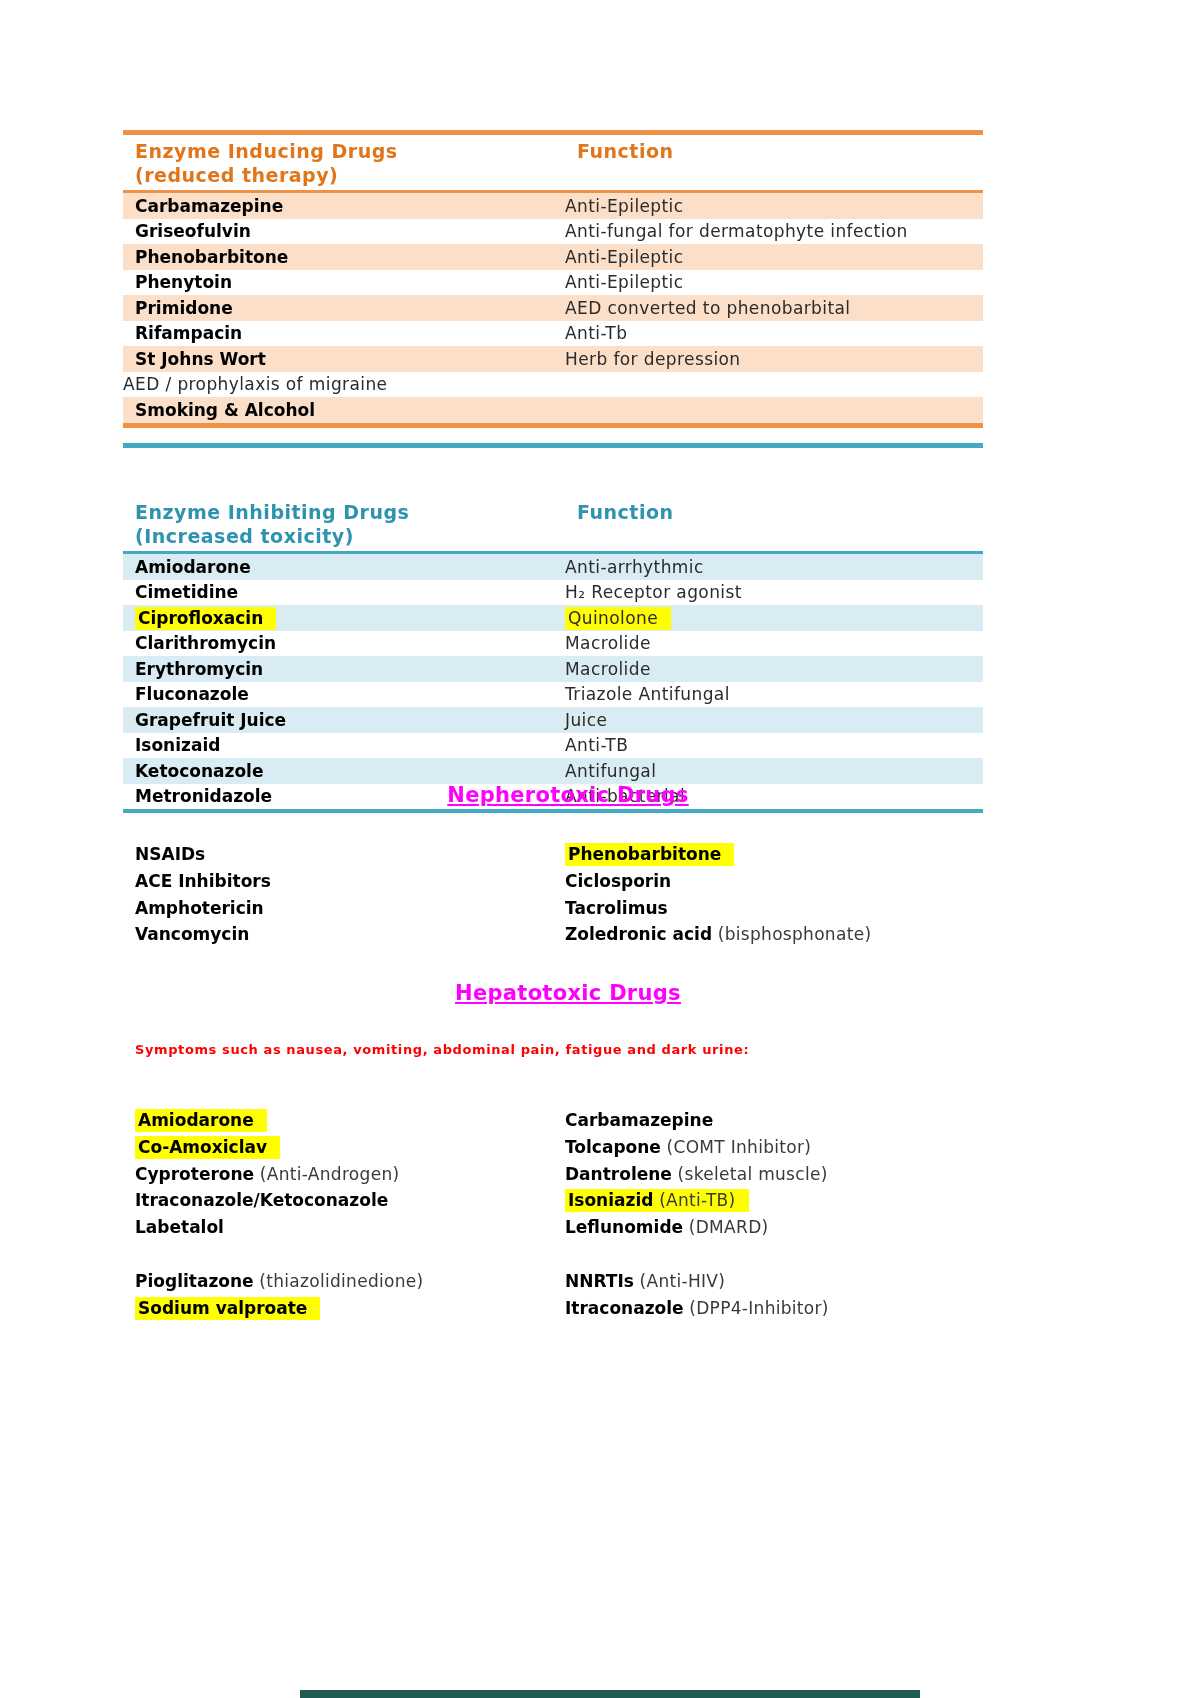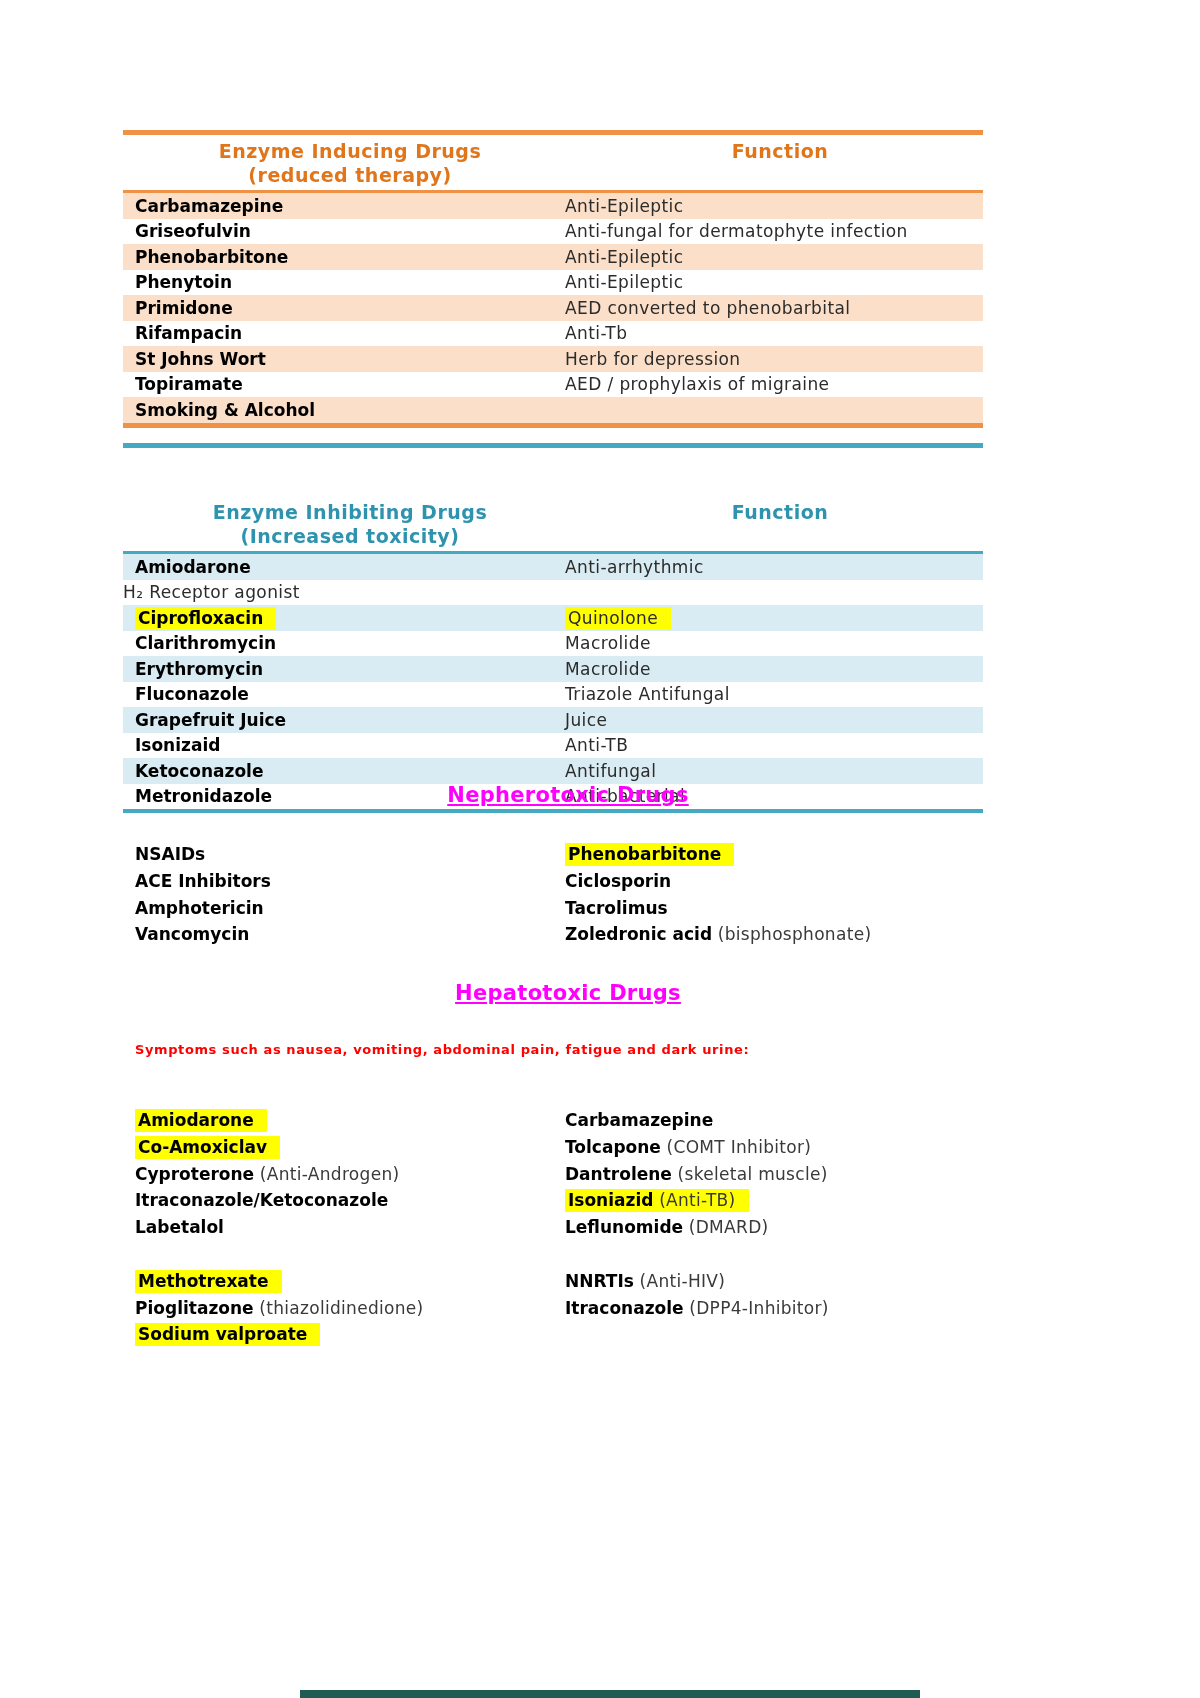--- a/index.html
+++ b/index.html
@@ -7,21 +7,21 @@
   .page {
     position:relative; width:1200px; height:1698px; background:#ffffff;
     font-family:"DejaVu Sans","Liberation Sans",sans-serif; color:#000;
     overflow:hidden; margin:0 auto;
   }
   
   .drug-table { position:absolute; left:123px; width:860px; }
   .t-head {
     display:grid; grid-template-columns:442px 1fr; padding:4px 0 3px 0;
   }
-  .t-head .hcell { padding-left:12px; font-weight:bold; font-size:19px; line-height:24px; letter-spacing:0.5px;text-align:center; }
+  .t-head .hcell { padding-left:12px; font-weight:bold; font-size:19px; line-height:24px; letter-spacing:0.5px; }
   .t-orange { border-top:5px solid var(--orange-border); border-bottom:5px solid var(--orange-border); }
   .t-orange .t-head { border-bottom:3px solid var(--orange-border); }
   .t-orange .hcell { color:var(--orange-text); }
   .t-orange .trow.shaded { background:var(--peach-row); }
   .t-teal { border-top:5px solid var(--teal-border); border-bottom:4px solid var(--teal-border); }
   .t-teal .t-head { border-bottom:3px solid var(--teal-border); }
   .t-teal .hcell { color:var(--teal-text);margin-top:48px; }
   .t-teal .trow.shaded { background:var(--blue-row); }
   .trow { display:grid; grid-template-columns:442px 1fr; height:25.5px; align-items:center; }
   .trow .cell.name { padding-left:12px; font-weight:bold; font-size:17px; white-space:nowrap; }
@@ -90,21 +90,20 @@
         </div>
         <div class="trow">
           <div class="cell name"><span>Rifampacin</span></div>
           <div class="cell func"><span>Anti-Tb</span></div>
         </div>
         <div class="trow shaded">
           <div class="cell name"><span>St Johns Wort</span></div>
           <div class="cell func"><span>Herb for depression</span></div>
         </div>
         <div class="trow">
-          <div class="cell name"><span>Topiramate</span></div>
           <div class="cell func"><span>AED / prophylaxis of migraine</span></div>
         </div>
         <div class="trow shaded">
           <div class="cell name"><span>Smoking &amp; Alcohol</span></div>
           <div class="cell func"></div>
         </div>
       </div>
   </div>
 
   <div class="drug-table t-teal" id="table-inhibiting">
@@ -114,20 +113,21 @@
         <div>(Increased toxicity)</div>
       </div>
       <div class="hcell">Function</div>
     </div>
     <div>
         <div class="trow shaded">
           <div class="cell name"><span>Amiodarone</span></div>
           <div class="cell func"><span>Anti-arrhythmic</span></div>
         </div>
         <div class="trow">
+          <div class="cell name"><span>Cimetidine</span></div>
           <div class="cell func"><span>H₂ Receptor agonist</span></div>
         </div>
         <div class="trow shaded">
           <div class="cell name"><span class="hl">Ciprofloxacin</span></div>
           <div class="cell func"><span class="hl">Quinolone</span></div>
         </div>
         <div class="trow">
           <div class="cell name"><span>Clarithromycin</span></div>
           <div class="cell func"><span>Macrolide</span></div>
         </div>
@@ -177,21 +177,20 @@
   <div class="sec-title" id="hepato-title">Hepatotoxic Drugs</div>
   <div class="symptoms" id="symptoms">Symptoms such as nausea, vomiting, abdominal pain, fatigue and dark urine:</div>
   <div class="two-col" id="hepato-cols">
     <div>
         <div class="litem"><span class="hl"><span class="liname">Amiodarone</span></span></div>
         <div class="litem"><span class="hl"><span class="liname">Co-Amoxiclav</span></span></div>
         <div class="litem"><span><span class="liname">Cyproterone</span></span><span class="linote"> (Anti-Androgen)</span></div>
         <div class="litem"><span><span class="liname">Itraconazole/Ketoconazole</span></span></div>
         <div class="litem"><span><span class="liname">Labetalol</span></span></div>
         <div class="litem"></div>
-        <div class="litem"><span class="hl"><span class="liname">Methotrexate</span></span></div>
         <div class="litem"><span><span class="liname">Pioglitazone</span></span><span class="linote"> (thiazolidinedione)</span></div>
         <div class="litem"><span class="hl"><span class="liname">Sodium valproate</span></span></div>
       </div>
     <div>
         <div class="litem"><span><span class="liname">Carbamazepine</span></span></div>
         <div class="litem"><span><span class="liname">Tolcapone</span></span><span class="linote"> (COMT Inhibitor)</span></div>
         <div class="litem"><span><span class="liname">Dantrolene</span></span><span class="linote"> (skeletal muscle)</span></div>
         <div class="litem"><span class="hl"><span class="liname">Isoniazid</span><span class="linote"> (Anti-TB)</span></span></div>
         <div class="litem"><span><span class="liname">Leflunomide</span></span><span class="linote"> (DMARD)</span></div>
         <div class="litem"></div>

